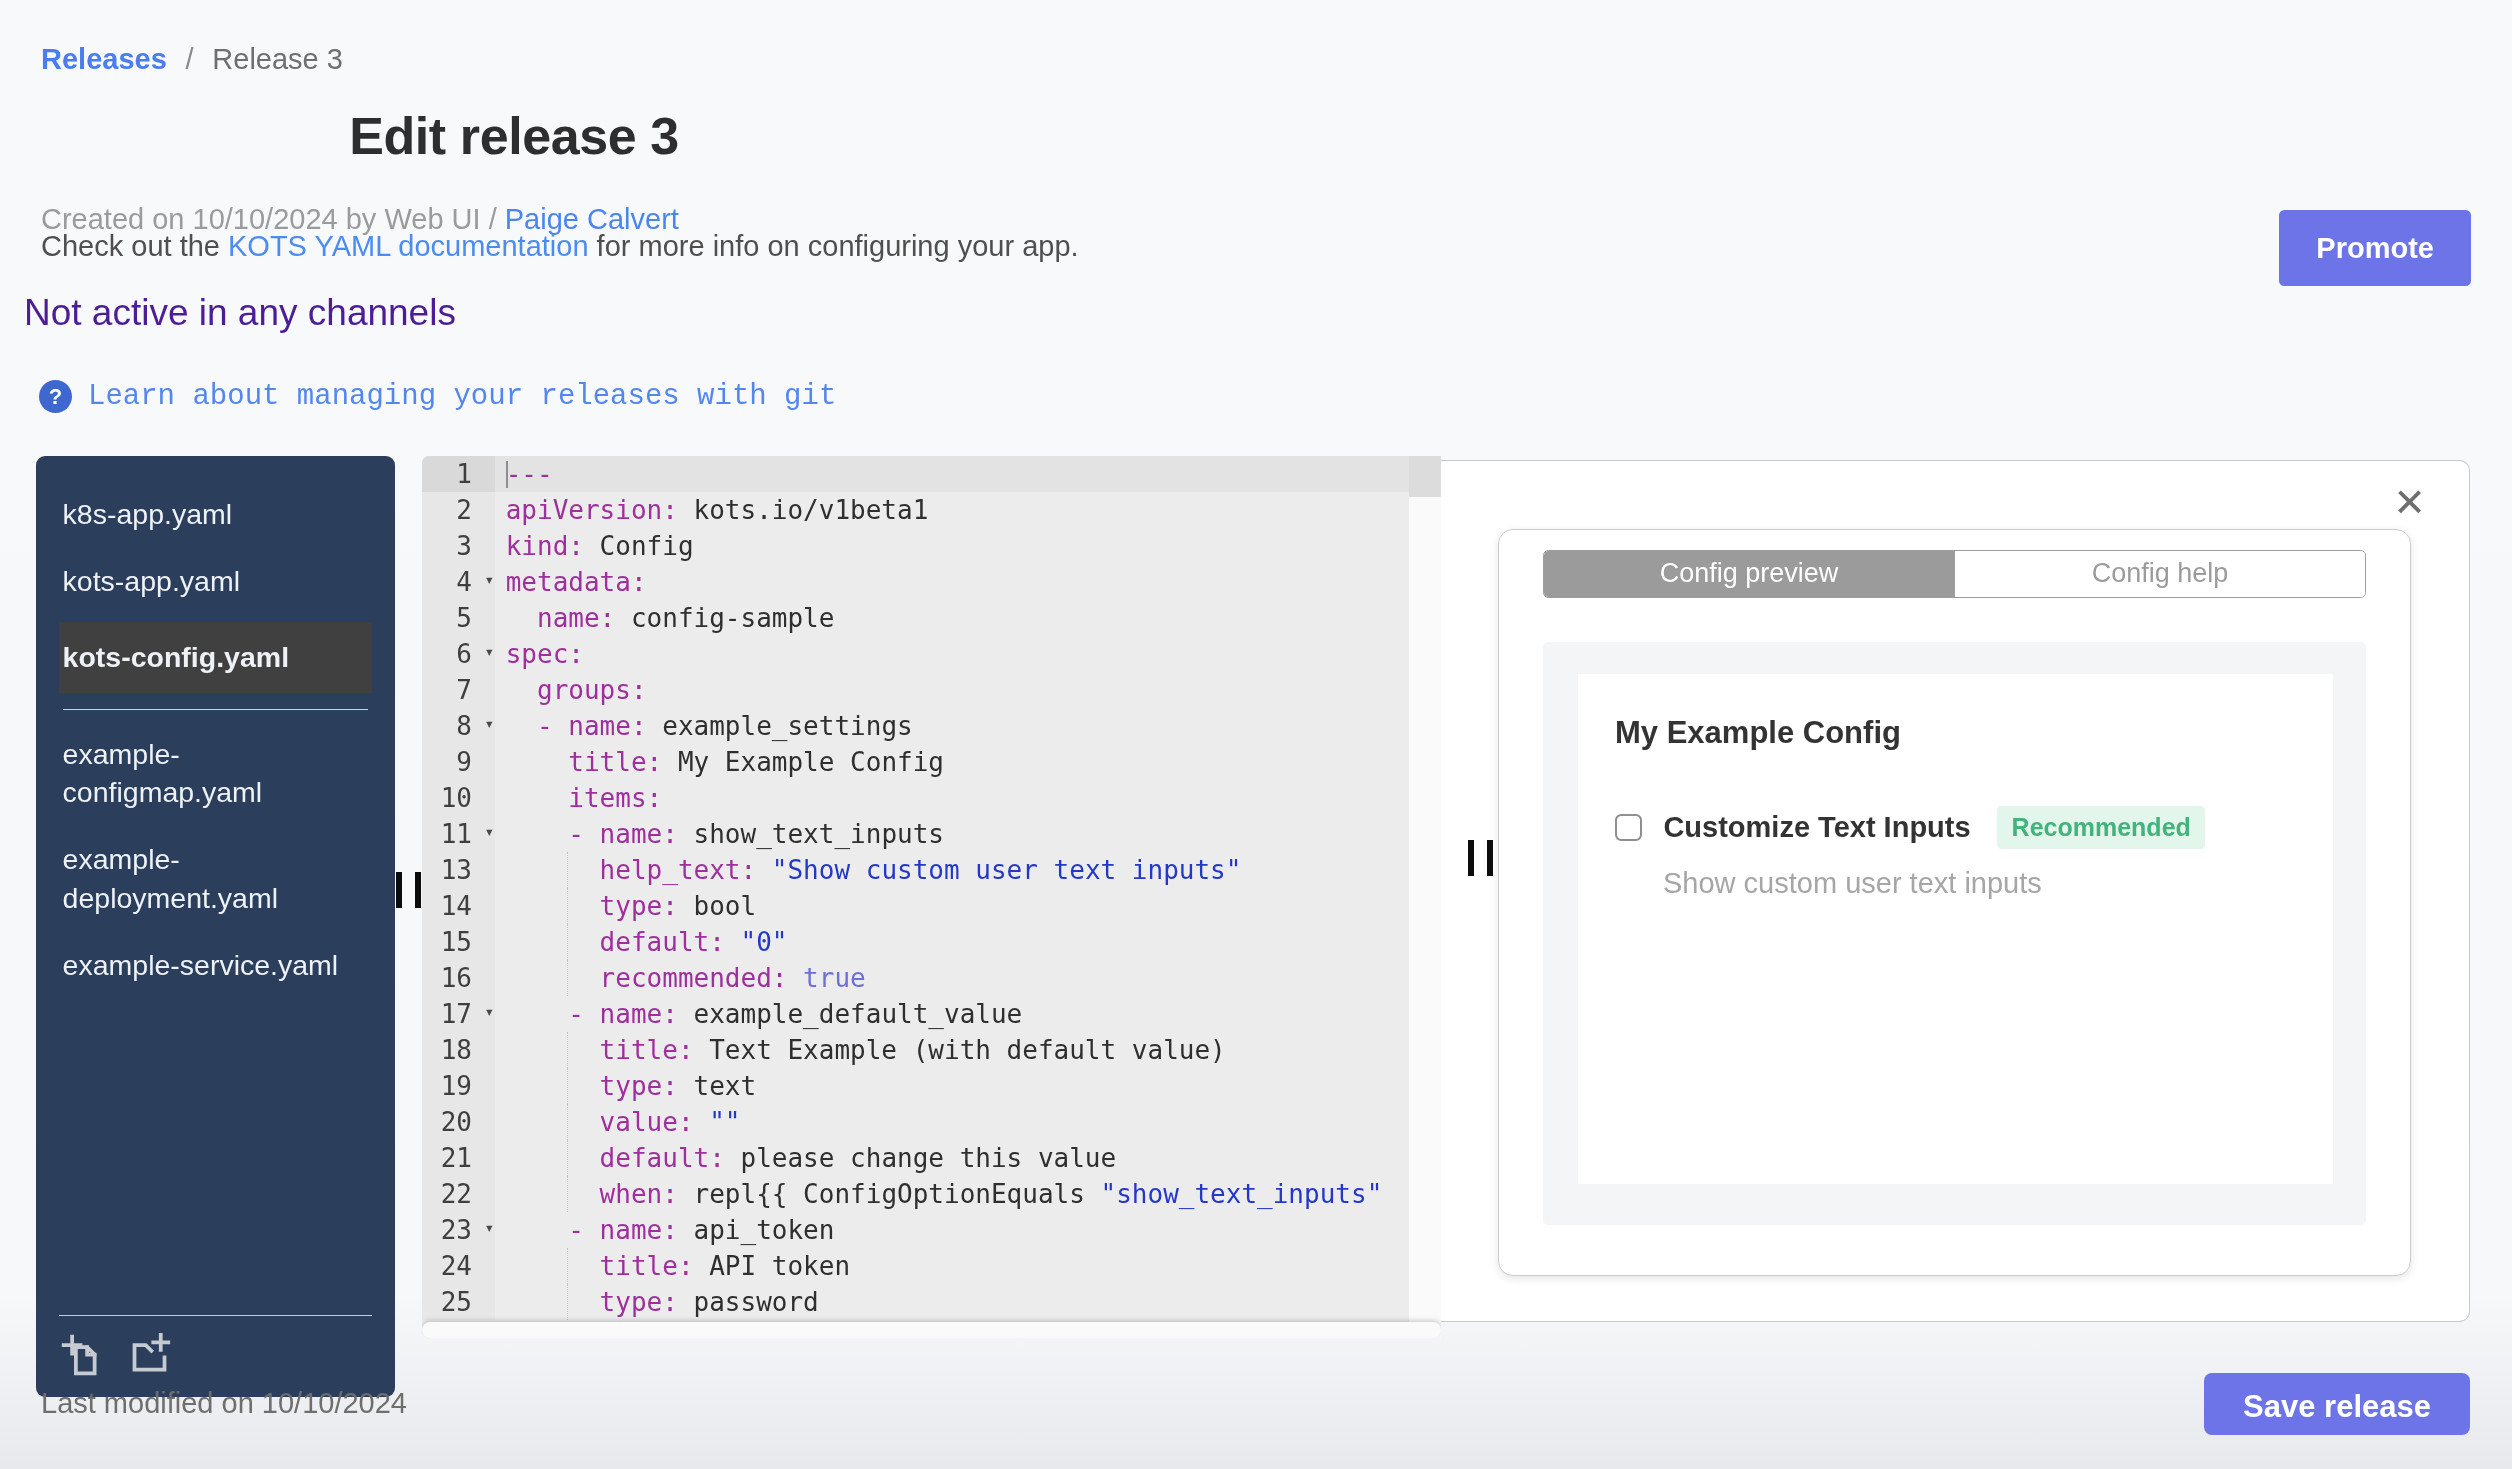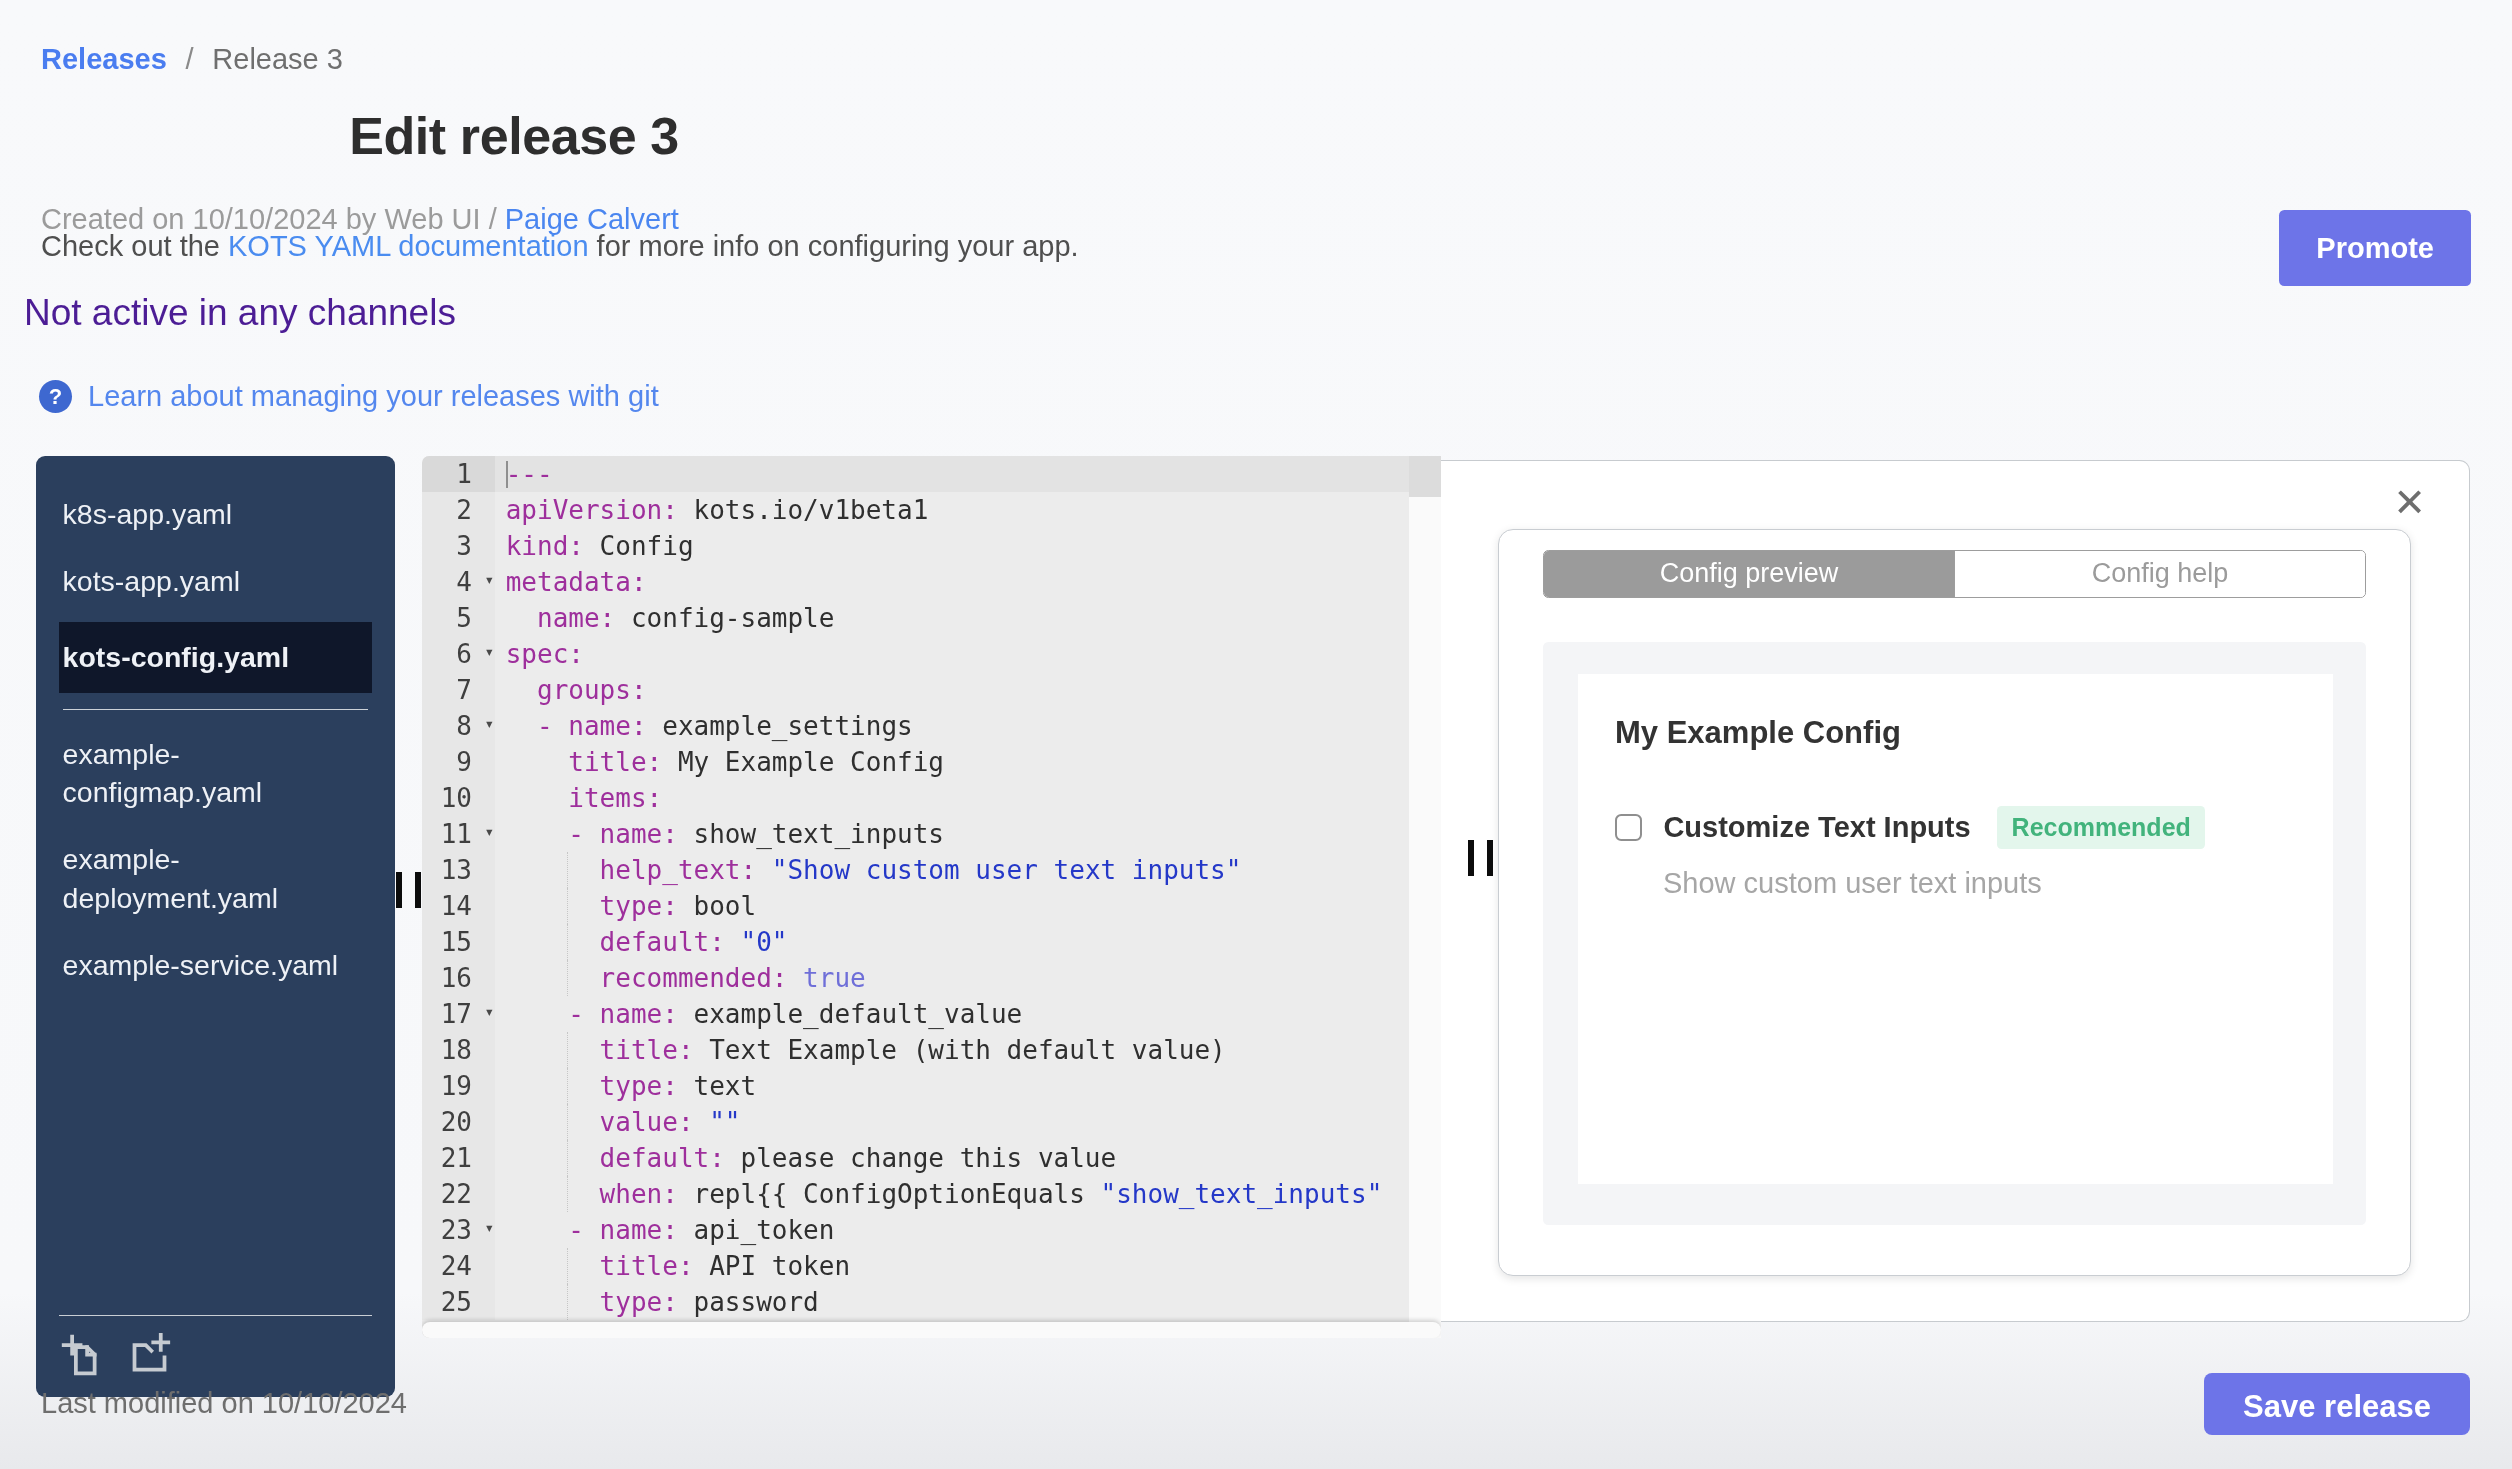--- a/index.html
+++ b/index.html
@@ -22,32 +22,32 @@
   .created a { color:#4a86f0; }
 
   .docs-line { position:absolute; left:41px; top:230px; font-size:29px; color:#4f4f4f; }
   .docs-line a { color:#4a8cf0; }
 
   .status-line { position:absolute; left:24px; top:292px; font-size:37px; color:#4c1d95; }
 
   .git-row { position:absolute; left:39px; top:380px; display:flex; align-items:center; gap:16px; font-size:29px; }
   .q-icon { width:33px; height:33px; border-radius:50%; background:#3e68d0; color:#fff;
             font-weight:bold; font-size:22px; display:flex; align-items:center; justify-content:center; flex:0 0 auto; }
-  .git-row a { color:#5487ee; }
+  .git-row a { color:#5487ee;font-family:Liberation Mono, monospace; }
 
   .btn { border:none; color:#fff; background:#6d74e8; font-weight:bold; font-family:"Liberation Sans",sans-serif; cursor:pointer; }
   .promote-btn { position:absolute; right:41px; top:210px; height:76px; padding:0 37px; font-size:29px; border-radius:5.3px; }
   .save-btn    { position:absolute; right:42px; top:1373px; height:62px; padding:16px 39px; font-size:31px; border-radius:8px; }
 
   
   .sidebar { position:absolute; left:36px; top:456px; width:359px; height:941px;
              background:#2b3f5d; border-radius:9px; }
   .files { list-style:none; margin:25px 0 0; padding:0 23px; }
   .files li { font-size:28.5px; color:#eef1f6; padding:14.3px 3.6px; line-height:1.35; cursor:pointer; }
-  .files li.selected { background:#0f172a; font-weight:bold; margin:7.1px 0; padding:16px 3.6px; }
+  .files li.selected { background:#404040; font-weight:bold; margin:7.1px 0; padding:16px 3.6px; }
   .files li.divider { padding:0; margin:16px 3.6px 10.7px; border-top:1.8px solid #ccd2d8; height:0; cursor:default; }
   .sb-bottom { position:absolute; left:23px; right:23px; bottom:19.6px;
                border-top:1.8px solid #c9ced4; padding-top:16px; display:flex; gap:23px; }
   .sb-icon { width:45px; height:45px; cursor:pointer; }
   .sb-icon svg { width:100%; height:100%; stroke:#c6cbd1; stroke-width:4; fill:none; stroke-linecap:square; }
 
   
   .handle { position:absolute; display:flex; gap:12.5px; cursor:col-resize; }
   .handle i { width:6.2px; height:36px; background:#0c0c0c; }
   .handle-left  { left:396px; top:872px; }

